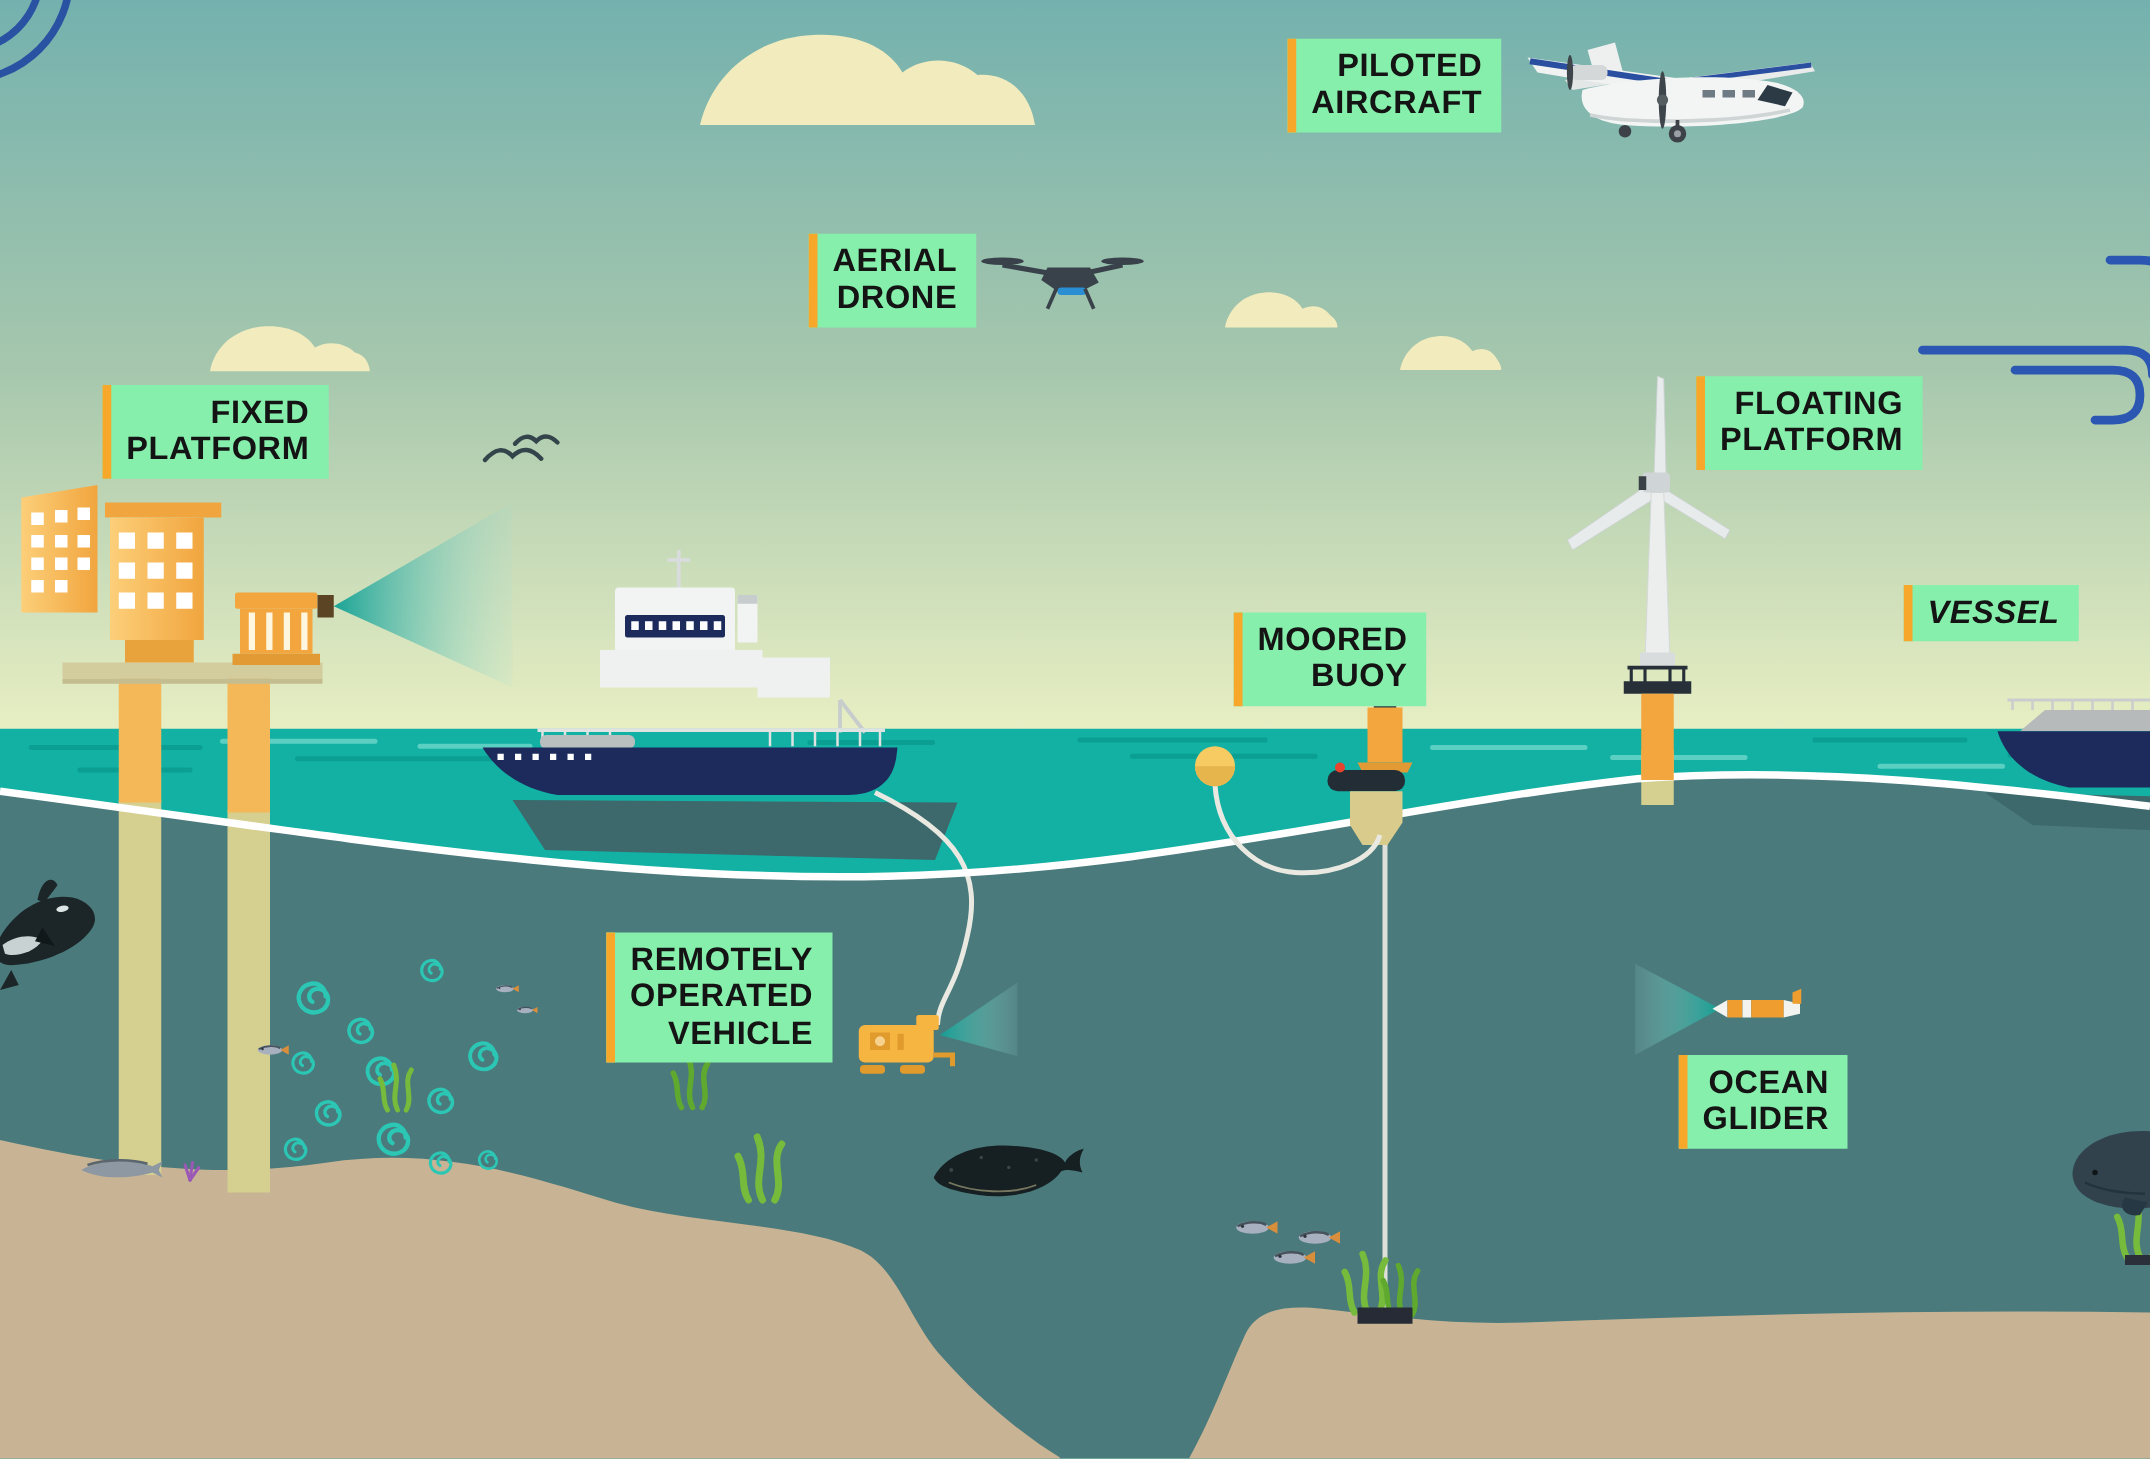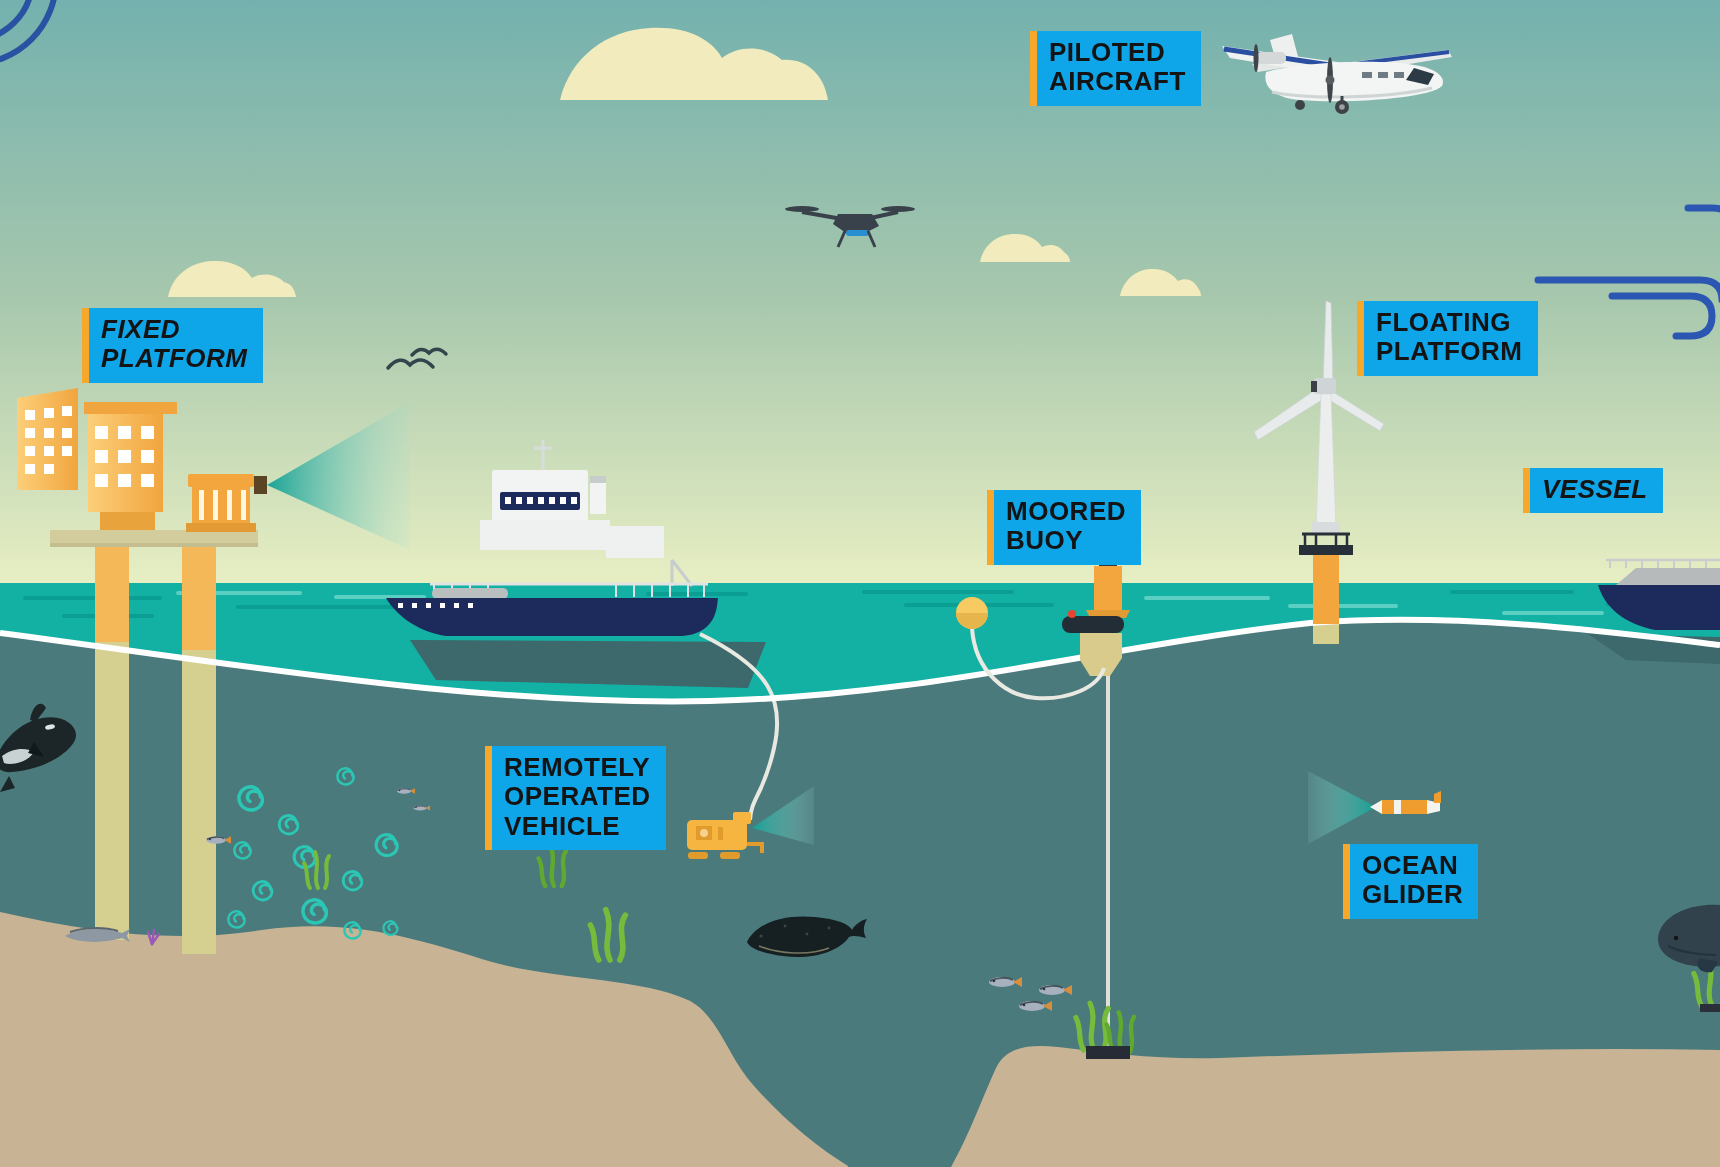--- a/index.html
+++ b/index.html
@@ -1,24 +1,24 @@
 <!DOCTYPE html>
 <html><head>
 <meta charset="utf-8">
 <style>
   html,body{margin:0;padding:0;background:#fff;}
   #stage{position:relative;width:1720px;height:1167px;overflow:hidden;
          font-family:"Liberation Sans",sans-serif;}
   #scene{position:absolute;left:0;top:0;}
-  .callout{position:absolute;background:#0ea5e9;border-left:7px solid #F7A82A;
+  .callout{position:absolute;background:#86efac;border-left:7px solid #F7A82A;
            padding:7px 15px 9px 12px;font-weight:bold;font-size:26px;line-height:1.13;
            letter-spacing:.5px;color:#141414;text-transform:uppercase;
-           font-family:"Liberation Sans",sans-serif;white-space:nowrap;}
+           font-family:"Liberation Sans",sans-serif;white-space:nowrap;text-align:right;}
   .callout span{display:block;}
-  #lbl-fixed{left:82px;top:308px;font-style:italic;}
+  #lbl-fixed{left:82px;top:308px;}
   #lbl-drone{left:647px;top:187px;}
   #lbl-aircraft{left:1030px;top:31px;}
   #lbl-floating{left:1357px;top:301px;}
   #lbl-vessel{left:1523px;top:468px;font-style:italic;}
   #lbl-buoy{left:953px;top:490px;margin-left:34px;}
   #lbl-rov{left:485px;top:746px;}
   #lbl-glider{left:1343px;top:844px;}
 </style>
 </head>
 <body>
@@ -384,20 +384,24 @@
     <circle cx="1342" cy="107" r="7" fill="#3C4247"></circle>
         <circle cx="1342" cy="107" r="2.8" fill="#9AA0A3"></circle>
     <circle cx="1300" cy="105" r="5" fill="#3C4247"></circle>
   </g>
 </svg>
 
 <div class="callout" id="lbl-fixed">
   <span>FIXED</span>
   <span>PLATFORM</span>
 </div>
+<div class="callout" id="lbl-drone">
+  <span>AERIAL</span>
+  <span>DRONE</span>
+</div>
 <div class="callout" id="lbl-aircraft">
   <span>PILOTED</span>
   <span>AIRCRAFT</span>
 </div>
 <div class="callout" id="lbl-floating">
   <span>FLOATING</span>
   <span>PLATFORM</span>
 </div>
 <div class="callout" id="lbl-vessel">
   <span>VESSEL</span>

